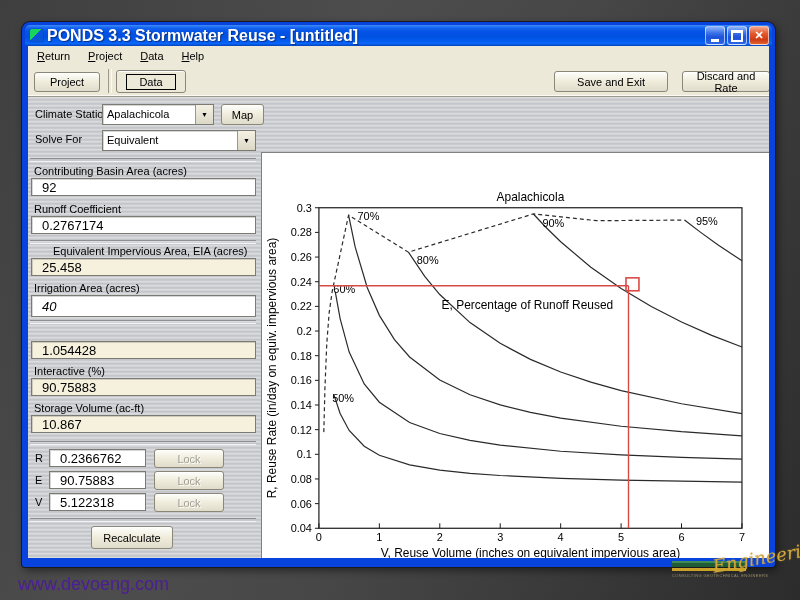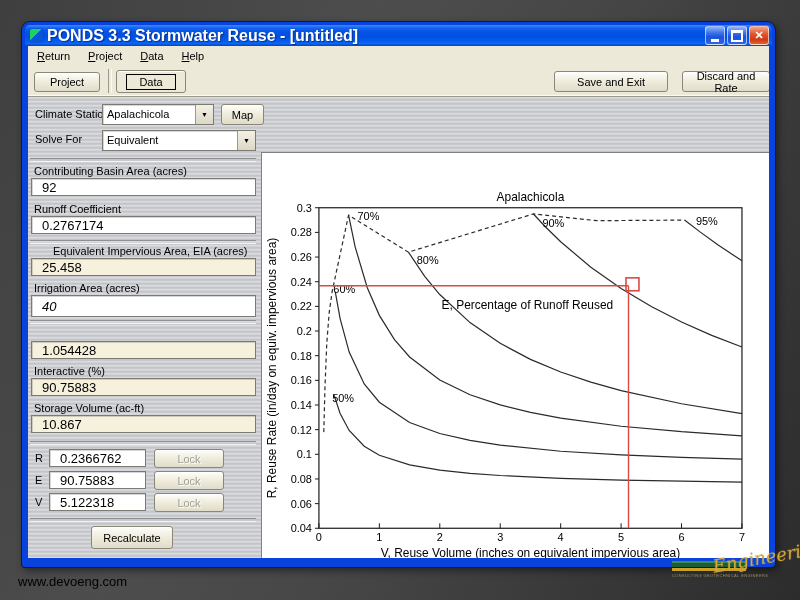--- a/index.html
+++ b/index.html
@@ -55,21 +55,21 @@
   .combo .val{flex:1;font-size:11px;padding:3px 4px;white-space:nowrap;overflow:hidden;}
   .combo .arrow{width:17px;background:linear-gradient(180deg,#f4f1e4,#dcd8c6);border-left:1px solid #9b9889;
     display:flex;align-items:center;justify-content:center;font-size:7px;color:#000;}
   .lockbtn{color:#a19f94;text-shadow:1px 1px 0 #fff;}
 
   
   .chartpanel{position:absolute;left:233px;top:55px;width:514px;height:435px;background:#fff;
     border:1px solid #808080;box-sizing:border-box;}
 
   
-  .site{position:absolute;left:18px;top:574px;font-size:13px;color:#000000;}
+  .site{position:absolute;left:18px;top:574px;font-size:18px;color:#4c1d95;}
   .logo{position:absolute;left:672px;top:558px;width:120px;height:34px;}
   .logo .bar1{position:absolute;left:0;top:3px;width:74px;height:6px;background:#1d5c34;
     box-shadow:inset 0 2px 0 #3d8a55;}
   .logo .bar2{position:absolute;left:0;top:10px;width:74px;height:3px;background:#c9a227;}
   .logo .cap{position:absolute;left:0;top:15px;width:80px;font-size:4px;color:#9b8f6a;
     letter-spacing:.4px;white-space:nowrap;}
   .logo .script{position:absolute;left:40px;top:-12px;font-family:"DejaVu Serif",serif;
     font-style:italic;font-size:18px;color:#d2a63d;transform:rotate(-10deg);
     text-shadow:0 0 2px rgba(210,166,61,.5);white-space:nowrap;}
 </style>

